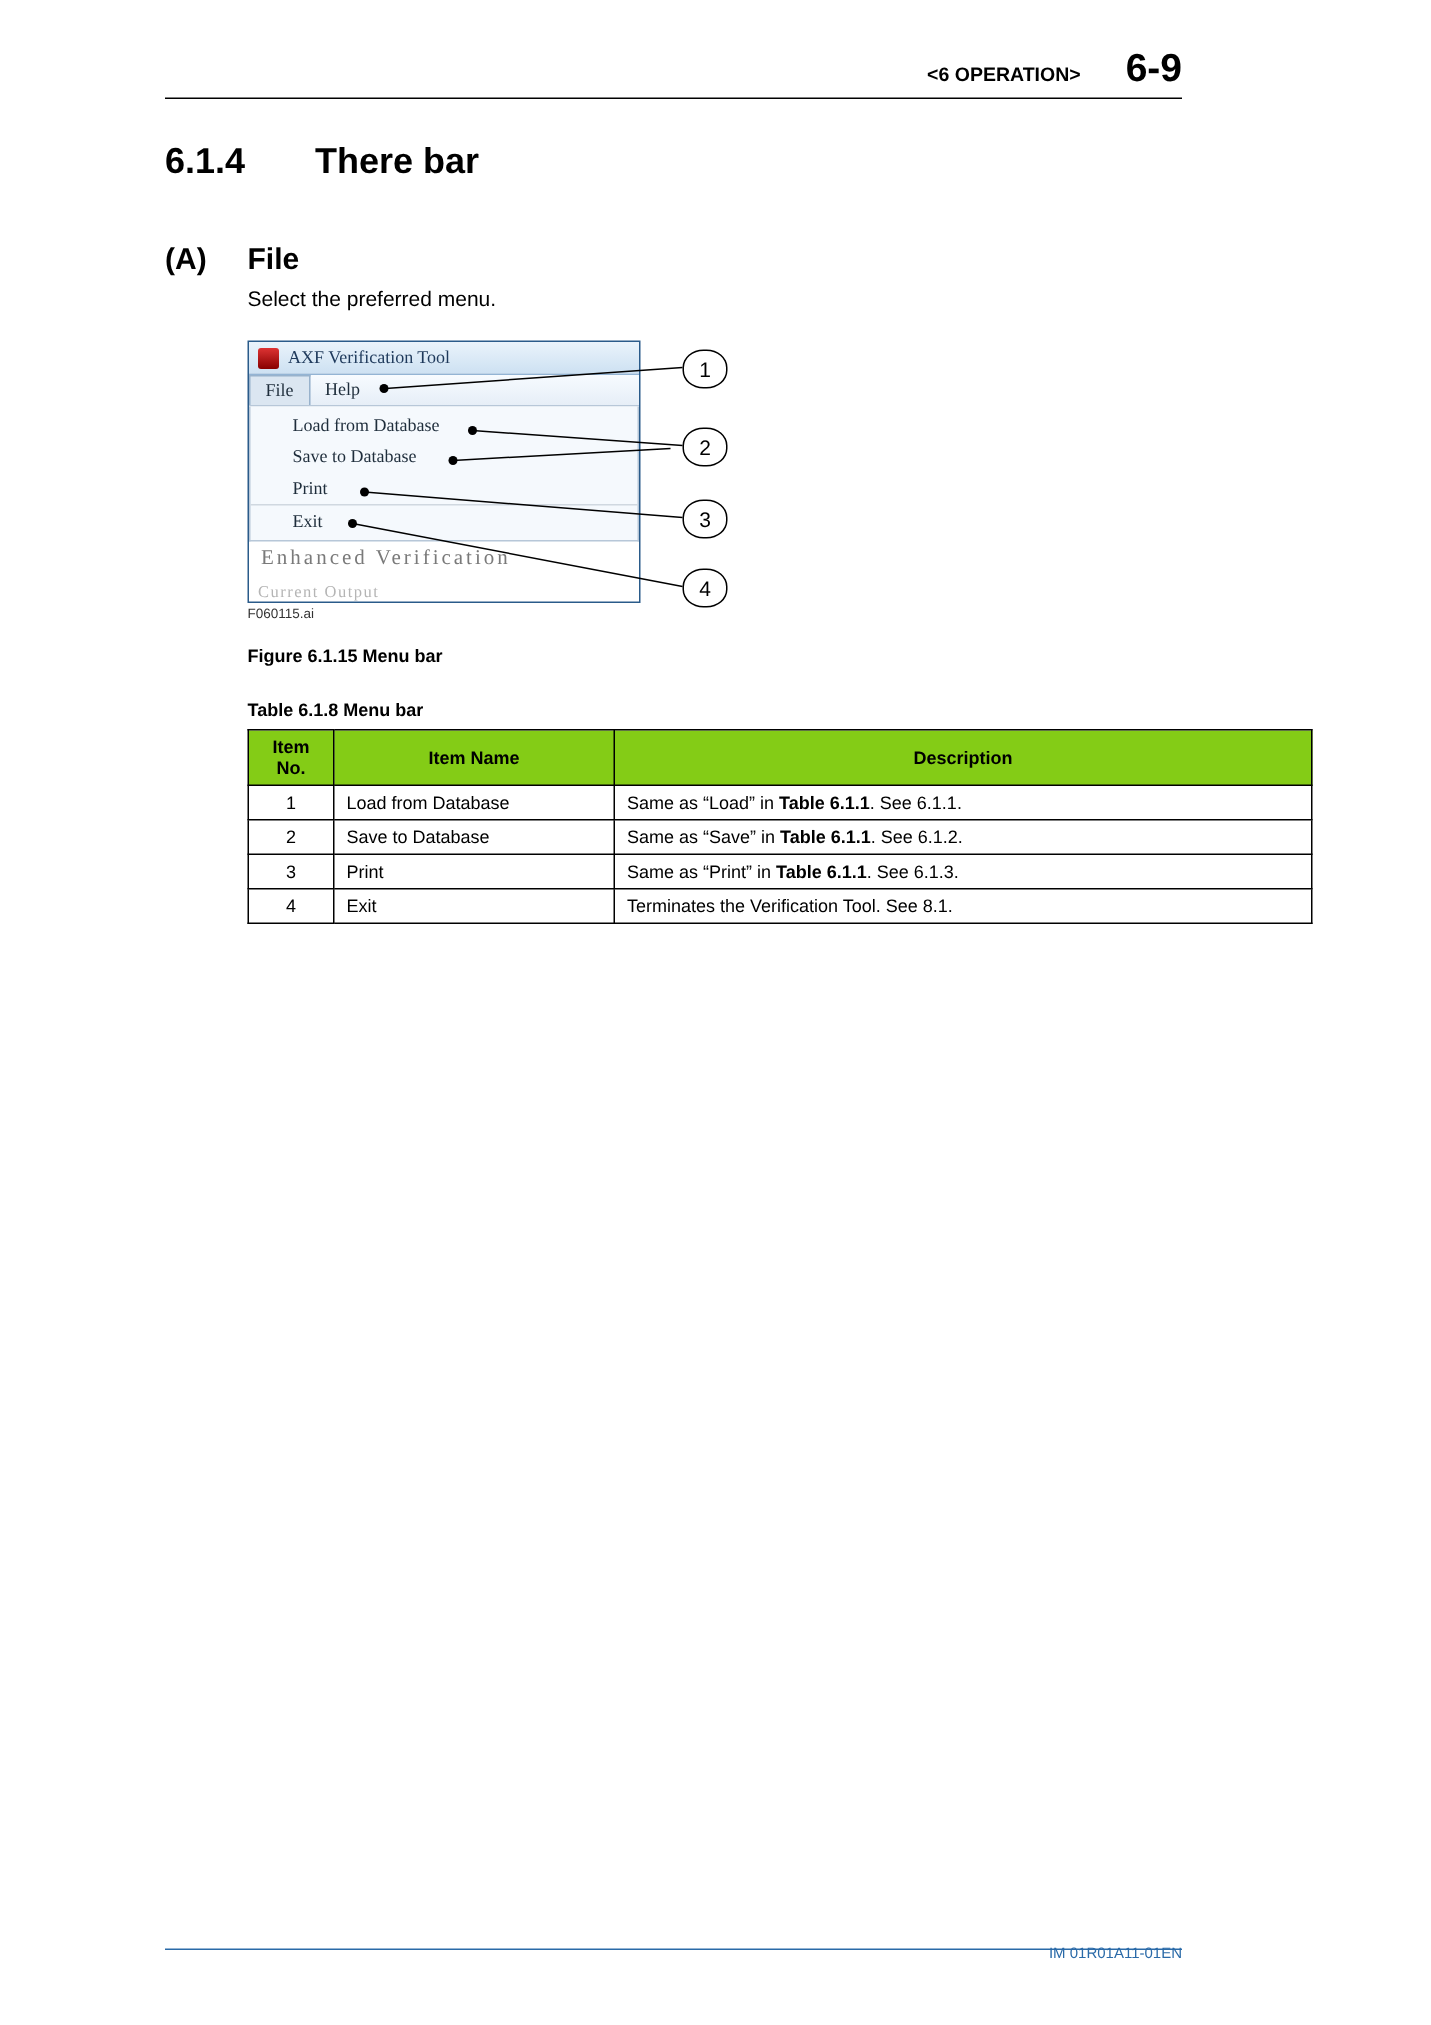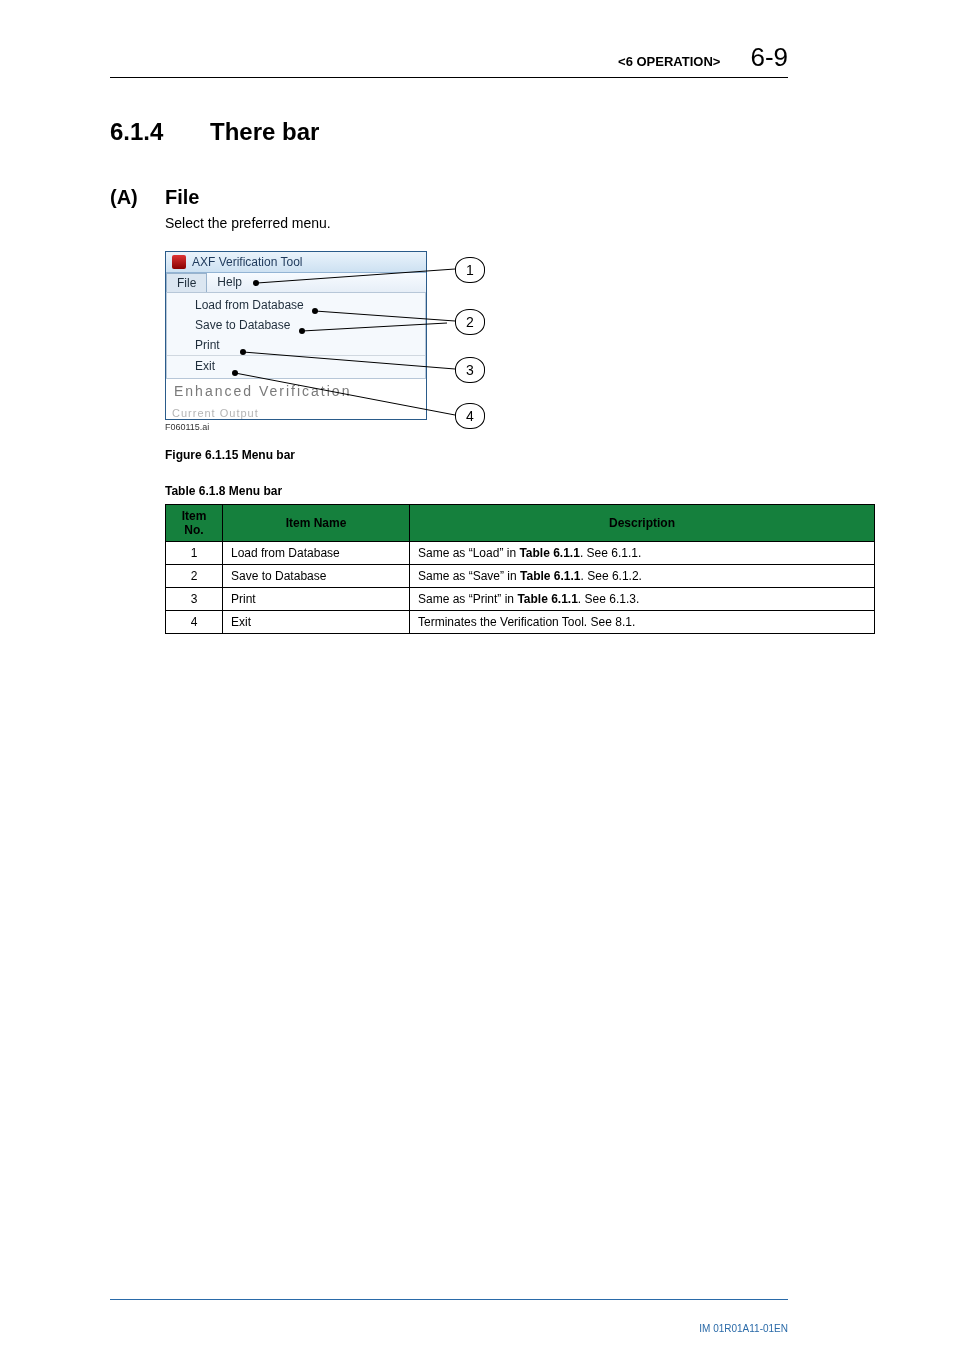--- a/index.html
+++ b/index.html
@@ -23,27 +23,26 @@
     gap: 30px;
     border-bottom: 1.5px solid #000;
     padding-bottom: 4px;
   }
   .chapter {
     font-size: 13px;
     font-weight: bold;
   }
   .pagenum {
     font-size: 26px;
-    font-weight: normal;
-    margin-top: 12px;
+    font-weight: bold;
   }
   .sect-row {
     display: flex;
     align-items: flex-start;
-    margin-top: 40px;
+    margin-top: 28px;
   }
   .sect-num {
     font-size: 24px;
     font-weight: bold;
     width: 100px;
     flex: none;
   }
   .sect-title {
     font-size: 24px;
     font-weight: bold;
@@ -73,21 +72,21 @@
   .shot-wrap {
     margin-left: 55px;
     margin-top: 20px;
     position: relative;
     width: 330px;
   }
   .app-window {
     width: 260px;
     border: 1px solid #2a5b8a;
     background: #fff;
-    font-family: Liberation Sans, sans-serif;
+    font-family: Liberation Serif, serif;
     font-size: 12px;
   }
   .titlebar {
     background: linear-gradient(#eaf3fb, #cde1f2);
     color: #1e395b;
     padding: 3px 6px;
     display: flex;
     align-items: center;
     gap: 6px;
     border-bottom: 1px solid #93b4d4;
@@ -193,36 +192,36 @@
   }
   .tbl th, .tbl td {
     border: 1px solid #000;
     padding: 4px 8px;
     vertical-align: middle;
     text-align: left;
   }
   .tbl th {
     font-weight: bold;
     text-align: center;
-    background: #15803d;
+    background: #84cc16;
   }
   .tbl .c-no { width: 40px; text-align: center; }
   .tbl .c-name { width: 170px; }
 
   .footer-line {
     position: absolute;
     left: 110px;
     right: 70px;
     bottom: 50px;
     border-top: 1px solid #2a6aa8;
   }
   .doc-id {
     position: absolute;
     right: 70px;
-    bottom: 16px;
+    bottom: 42px;
     font-size: 10px;
     color: #2a6aa8;
   }
 </style>
 </head>
 <body>
 
 <div class="page">
 
   <div class="header">

